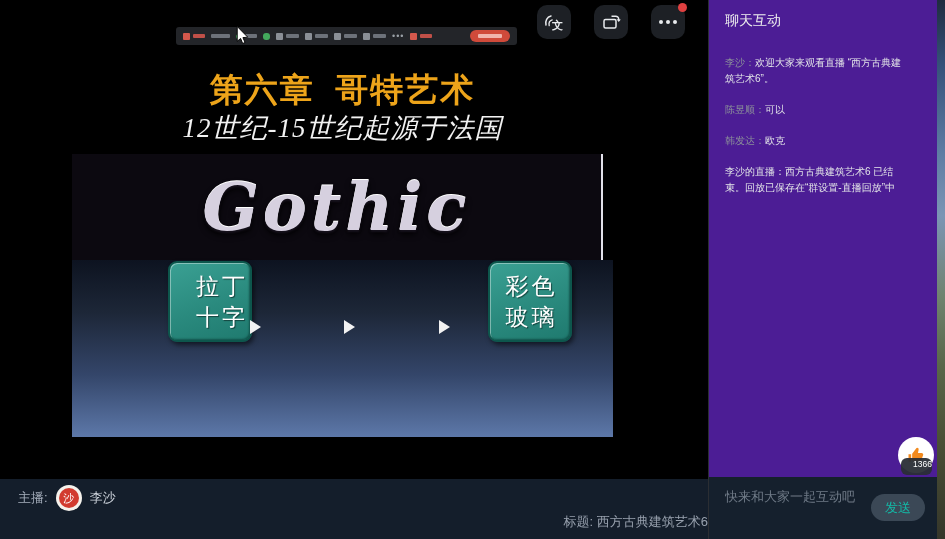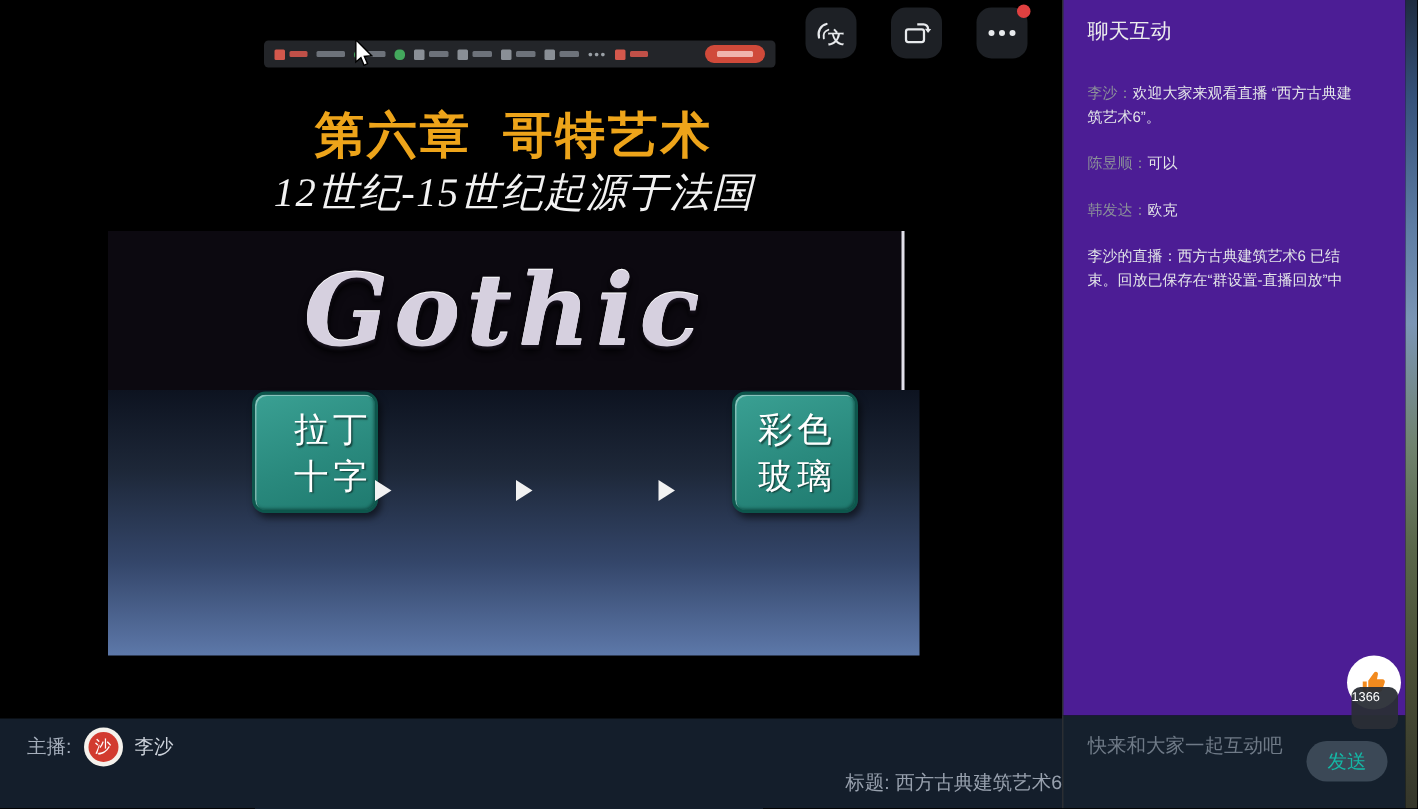--- a/index.html
+++ b/index.html
@@ -82,23 +82,23 @@
   .chat-header { padding:12px 16px 0 16px; font-size:14px; color:#ededed; }
   .msgs { padding:25px 28px 0 16px; font-size:10px; line-height:16px; overflow:hidden; }
   .msg { margin-bottom:15px; }
   .msg .nm { color:#8b9099; }
   .msg .tx { color:#e3e5e8; }
   .msg.system .nm { color:#dfe2e6; }
 
   .like-btn { position:absolute; left:189px; top:437px; width:36px; height:36px; border-radius:50%;
               background:#fff; border:none; display:flex; align-items:center; justify-content:center;
               cursor:pointer; z-index:4; }
-  .like-badge { position:absolute; left:192px; top:458px; width:31px; height:28px; border-radius:6px;
+  .like-badge { position:absolute; left:192px; top:458px; width:31px; height:17px; border-radius:6px;
                 background:rgba(42,46,54,.95); color:#fff; font-size:8.5px; line-height:12px;
-                text-align:left; z-index:5; }
+                text-align:right; z-index:5; }
 
   
   .chat-input { position:absolute; left:708px; top:477px; width:229px; height:62px; background:#15202d;
                 border-left:1px solid #2b2e33; }
   .chat-input input { position:absolute; left:16px; top:12px; width:140px; background:transparent;
                       border:none; outline:none; color:#dfe3e8; font-size:13px;
                       font-family:"Liberation Sans", sans-serif; }
   .chat-input input::placeholder { color:#6f7a87; }
   .send-btn { position:absolute; right:12px; top:17px; width:54px; height:27px; border-radius:14px;
               background:#3b4856; border:none; color:#14b8a6; font-size:13px; cursor:pointer;

